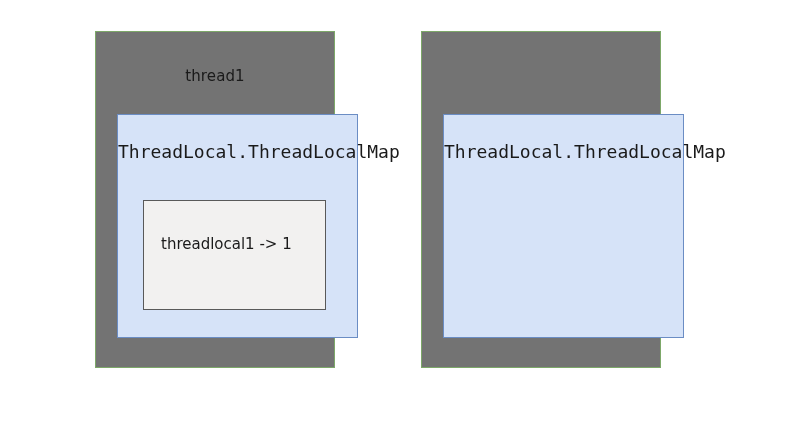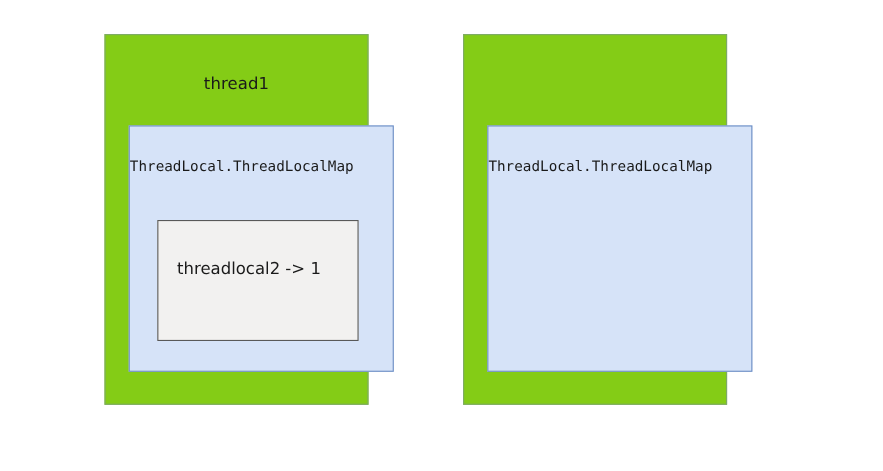--- a/index.html
+++ b/index.html
@@ -21,21 +21,21 @@
     background: #ffffff;
   }
 
   
   .thread-box {
     position: absolute;
     top: 31px;
     width: 240px;
     height: 337px;
     box-sizing: border-box;
-    background: #84cc16;
+    background: #737373;
     border: 1px solid #7da869;
   }
   #thread-box-1 { left: 95px; }
   #thread-box-2 { left: 421px; }
 
   .thread-title {
     position: absolute;
     left: 0;
     top: 35px;
     width: 100%;
@@ -57,23 +57,23 @@
     box-sizing: border-box;
     background: #d6e3f8;
     border: 1px solid #6b8dc4;
   }
 
   .map-title {
     position: absolute;
     left: 0;
     top: 29px;
     width: 100%;
-    text-align: left;
+    text-align: right;
     font-family: "DejaVu Sans Mono", "Liberation Mono", monospace;
-    font-size: 13px;
+    font-size: 18px;
     line-height: 16px;
     color: #1a1a1a;
   }
 
   
   .entry-box {
     position: absolute;
     left: 25px;
     top: 85px;
     width: 183px;
@@ -107,21 +107,21 @@
   <div class="thread-box" id="thread-box-1">
 
     <div class="thread-title">thread1</div>
 
     <div class="map-box">
 
       <div class="map-title">ThreadLocal.ThreadLocalMap</div>
 
       <div class="entry-box">
         <ul class="entry-list">
-          <li class="entry-item">threadlocal2 -&gt; 1</li>
+          <li class="entry-item">threadlocal1 -&gt; 1</li>
         </ul>
       </div>
 
     </div>
   </div>
 
   <div class="thread-box" id="thread-box-2">
 
 
     <div class="map-box">

